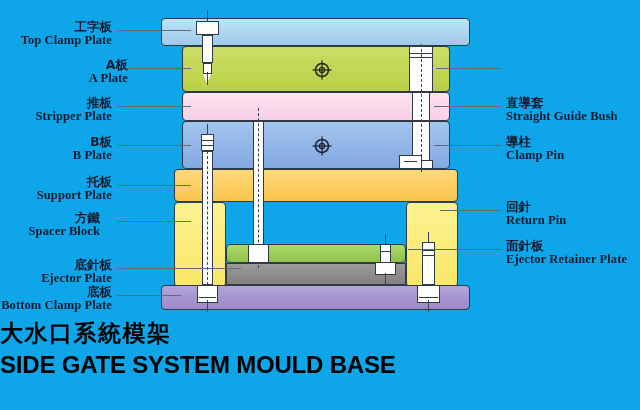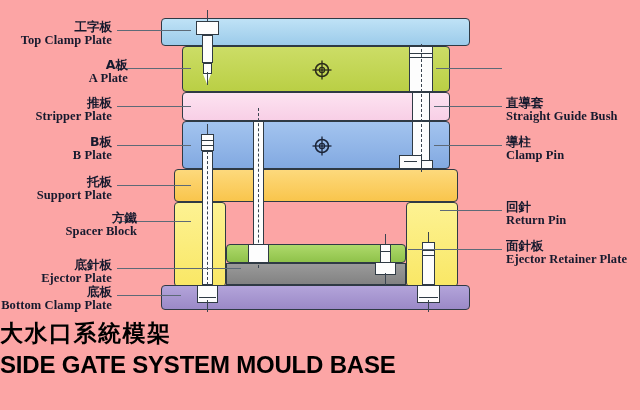--- a/index.html
+++ b/index.html
@@ -4,21 +4,21 @@
 <style>
   html, body {
     margin: 0;
     padding: 0;
     background: #ffffff;
   }
   #page {
     position: relative;
     width: 640px;
     height: 410px;
-    background: #fca5a5;
+    background: #0ea5e9;
     overflow: hidden;
     font-family: "Liberation Serif", "DejaVu Serif", serif;
   }
   
   .label {
     position: absolute;
     color: #161a2e;
     line-height: 1.08;
     white-space: nowrap;
   }
@@ -213,21 +213,21 @@
     <span class="en">Stripper Plate</span>
   </div>
   <div class="label left" style="right:528px; top:135px;">
     <span class="cn">B板</span>
     <span class="en">B Plate</span>
   </div>
   <div class="label left" style="right:528px; top:175px;">
     <span class="cn">托板</span>
     <span class="en">Support Plate</span>
   </div>
-  <div class="label left" style="right:503px; top:211px;">
+  <div class="label left" style="right:540px; top:211px;">
     <span class="cn">方鐵</span>
     <span class="en">Spacer Block</span>
   </div>
   <div class="label left" style="right:528px; top:258px;">
     <span class="cn">底針板</span>
     <span class="en">Ejector Plate</span>
   </div>
   <div class="label left" style="right:528px; top:285px;">
     <span class="cn">底板</span>
     <span class="en">Bottom Clamp Plate</span>

